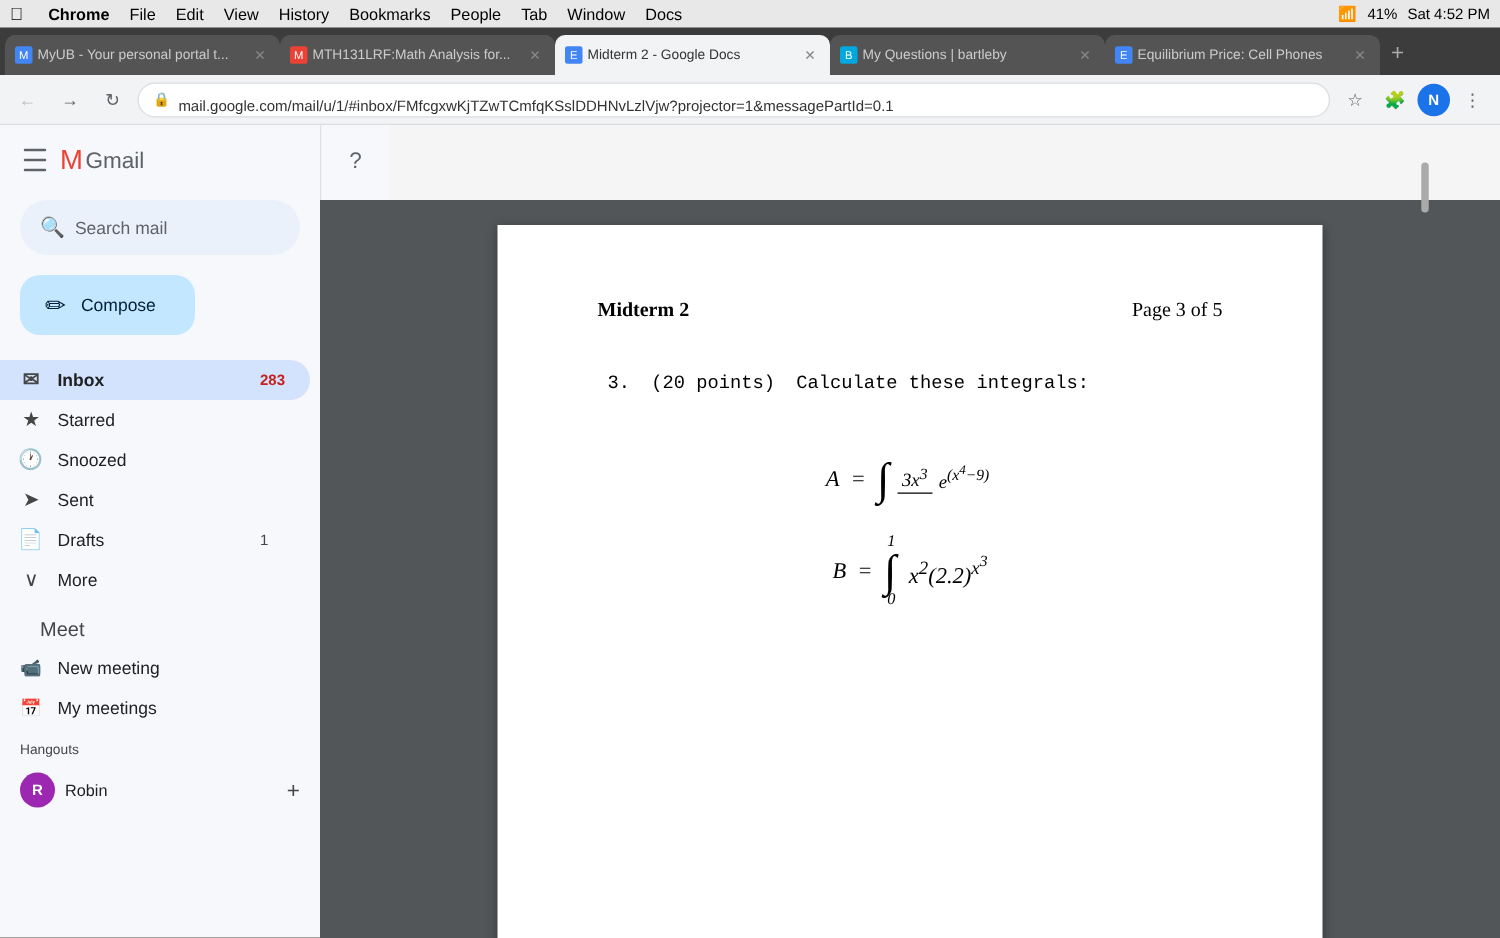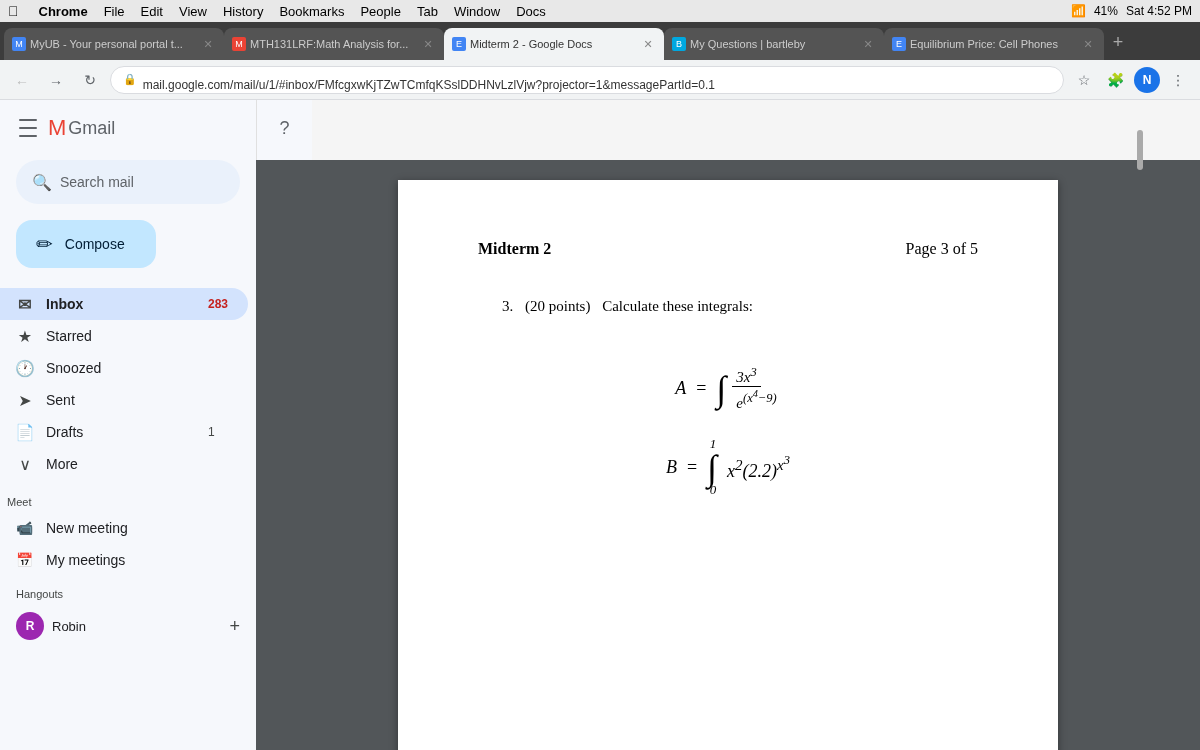--- a/index.html
+++ b/index.html
@@ -242,23 +242,23 @@
       background: transparent;
       color: #444746;
       font-size: 12px;
       font-weight: 400;
       min-width: 24px;
       text-align: left;
     }
     .nav-item-badge.red { color: #c5221f; font-weight: 600; }
 
     .sidebar-section-label {
-      font-size: 11px;
+      font-size: 16px;
       color: #444746;
-      padding: 12px 7px 4px;
+      padding: 12px 32px 4px;
       font-weight: 500;
     }
 
     .meet-item {
       height: 32px;
       display: flex; align-items: center;
       padding: 0 16px; gap: 12px;
       font-size: 14px; color: #202124; cursor: pointer;
     }
     .meet-icon { width: 18px; color: #5f6368; font-size: 14px; display: flex; align-items: center; justify-content: center; }
@@ -304,21 +304,21 @@
 
     .pdf-header {
       display: flex;
       justify-content: space-between;
       align-items: center;
       margin-bottom: 40px;
     }
     .pdf-title { font-size: 16px; font-weight: 700; font-family: 'Times New Roman', Times, serif; }
     .pdf-page-num { font-size: 16px; font-family: 'Times New Roman', Times, serif; }
 
-    .pdf-question { font-size: 15px; font-family: Liberation Serif, serif; margin-bottom: 40px; margin-left: 16px; }
+    .pdf-question { font-size: 15px; font-family: Liberation Mono, monospace; margin-bottom: 40px; }
     .pdf-question span { margin-left: 8px; }
 
     .pdf-math-area {
       display: flex;
       flex-direction: column;
       align-items: center;
       gap: 24px;
       padding: 10px 0;
     }
 
@@ -338,22 +338,21 @@
     }
     .integral-sign {
       font-size: 36px;
       line-height: 1;
       font-style: normal;
       margin-right: 2px;
     }
 
     .frac {
       display: inline-flex;
-      flex-direction: column;
-      align-items: flex-start;
+      align-items: center;
       vertical-align: middle;
       font-size: 15px;
       gap: 1px;
     }
     .frac .numerator { border-bottom: 1px solid #000; padding: 0 4px; }
     .frac .denominator { padding: 0 4px; }
 
     .math-equals { font-style: normal; margin: 0 4px; }
 
     

